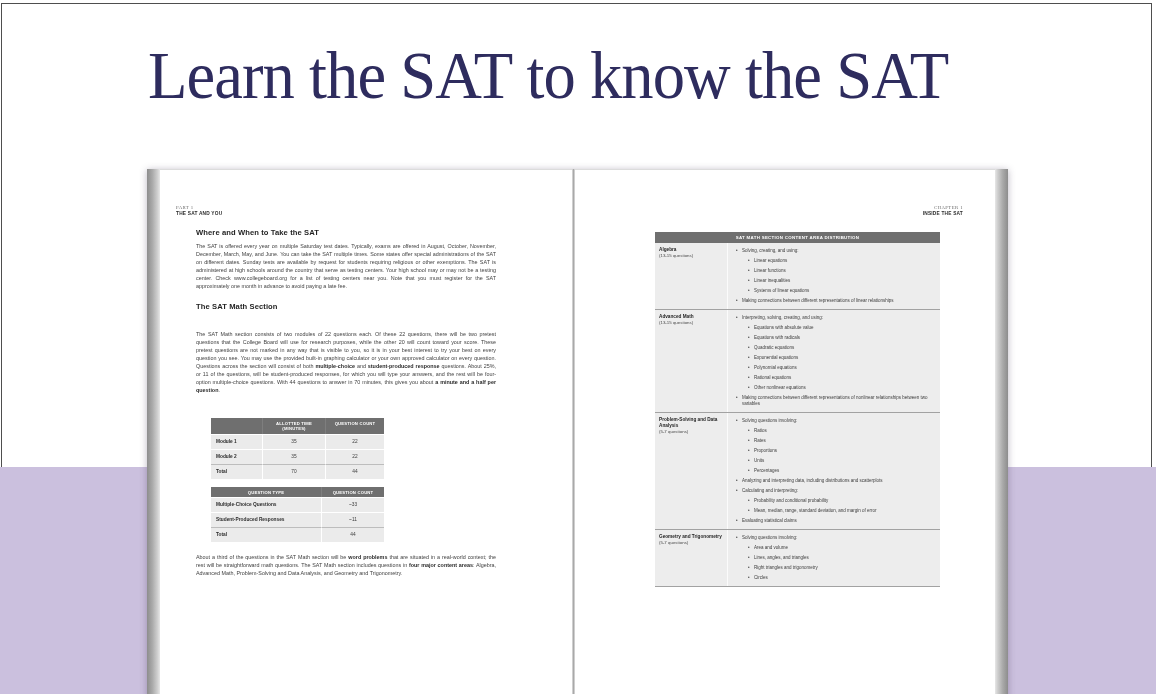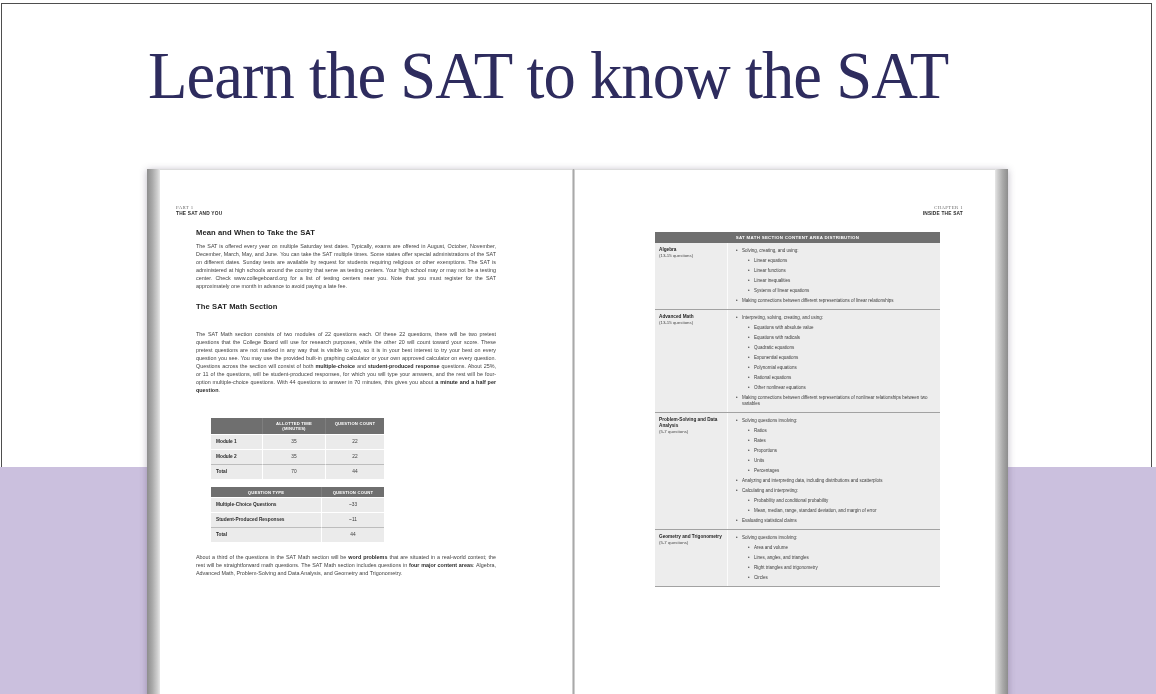--- a/index.html
+++ b/index.html
@@ -159,21 +159,21 @@
     <div class="running-head rh-left">
       <div class="folio">PART 1</div>
       <div class="folio-title">THE SAT AND YOU</div>
     </div>
 
     <div class="running-head rh-right">
       <div class="folio">CHAPTER 1</div>
       <div class="folio-title">INSIDE THE SAT</div>
     </div>
 
-    <h2 class="book-h2" style="left:49px; top:59px;">Mean and When to Take the SAT</h2>
+    <h2 class="book-h2" style="left:49px; top:59px;">Where and When to Take the SAT</h2>
     <p class="book-para" style="left:49px; top:73px;"><span>The SAT is offered every year on multiple Saturday test dates. Typically, exams are offered in August, October, November, December, March, May, and June. You can take the SAT multiple times. Some states offer special administrations of the SAT on different dates. Sunday tests are available by request for students requiring religious or other exemptions. The SAT is administered at high schools around the country that serve as testing centers. Your high school may or may not be a testing center. Check www.collegeboard.org for a list of testing centers near you. Note that you must register for the SAT approximately one month in advance to avoid paying a late fee.</span></p>
 
     <h2 class="book-h2" style="left:49px; top:133px;">The SAT Math Section</h2>
     <p class="book-para" style="left:49px; top:161px;"><span>The SAT Math section consists of two modules of 22 questions each. Of these 22 questions, there will be two pretest questions that the College Board will use for research purposes, while the other 20 will count toward your score. These pretest questions are not marked in any way that is visible to you, so it is in your best interest to try your best on every question you see. You may use the provided built-in graphing calculator or your own approved calculator on every question. Questions across the section will consist of both </span><b>multiple-choice</b><span> and </span><b>student-produced response</b><span> questions. About 25%, or 11 of the questions, will be student-produced responses, for which you will type your answers, and the rest will be four-option multiple-choice questions. With 44 questions to answer in 70 minutes, this gives you about </span><b>a minute and a half per question</b><span>.</span></p>
 
     <div class="stable t1" style="top:249px;">
         <div class="srow head">
           <div class="cell"></div>
           <div class="cell">ALLOTTED TIME (MINUTES)</div>
           <div class="cell">QUESTION COUNT</div>

